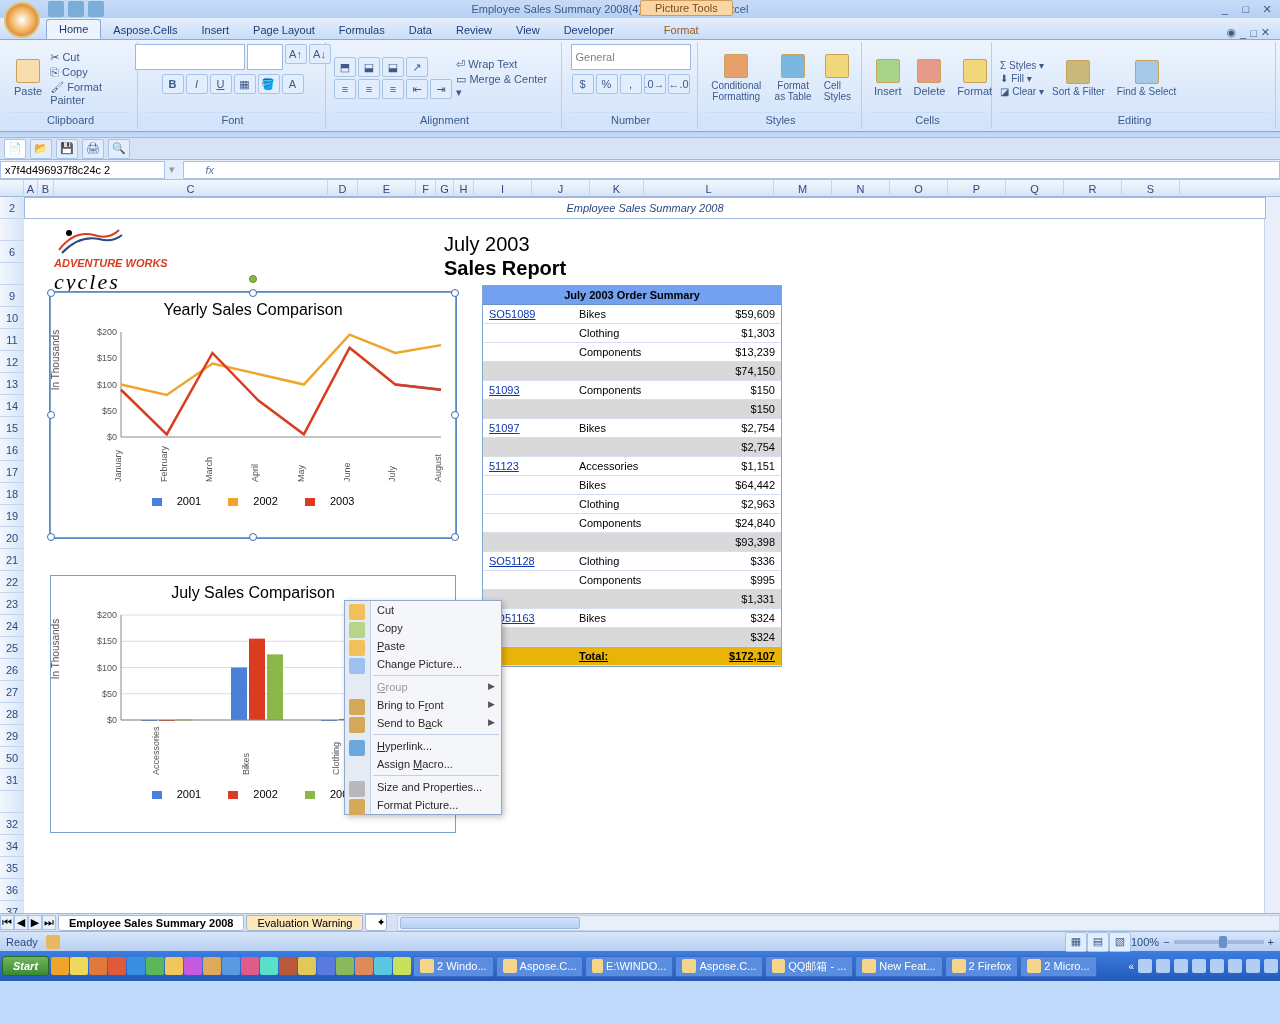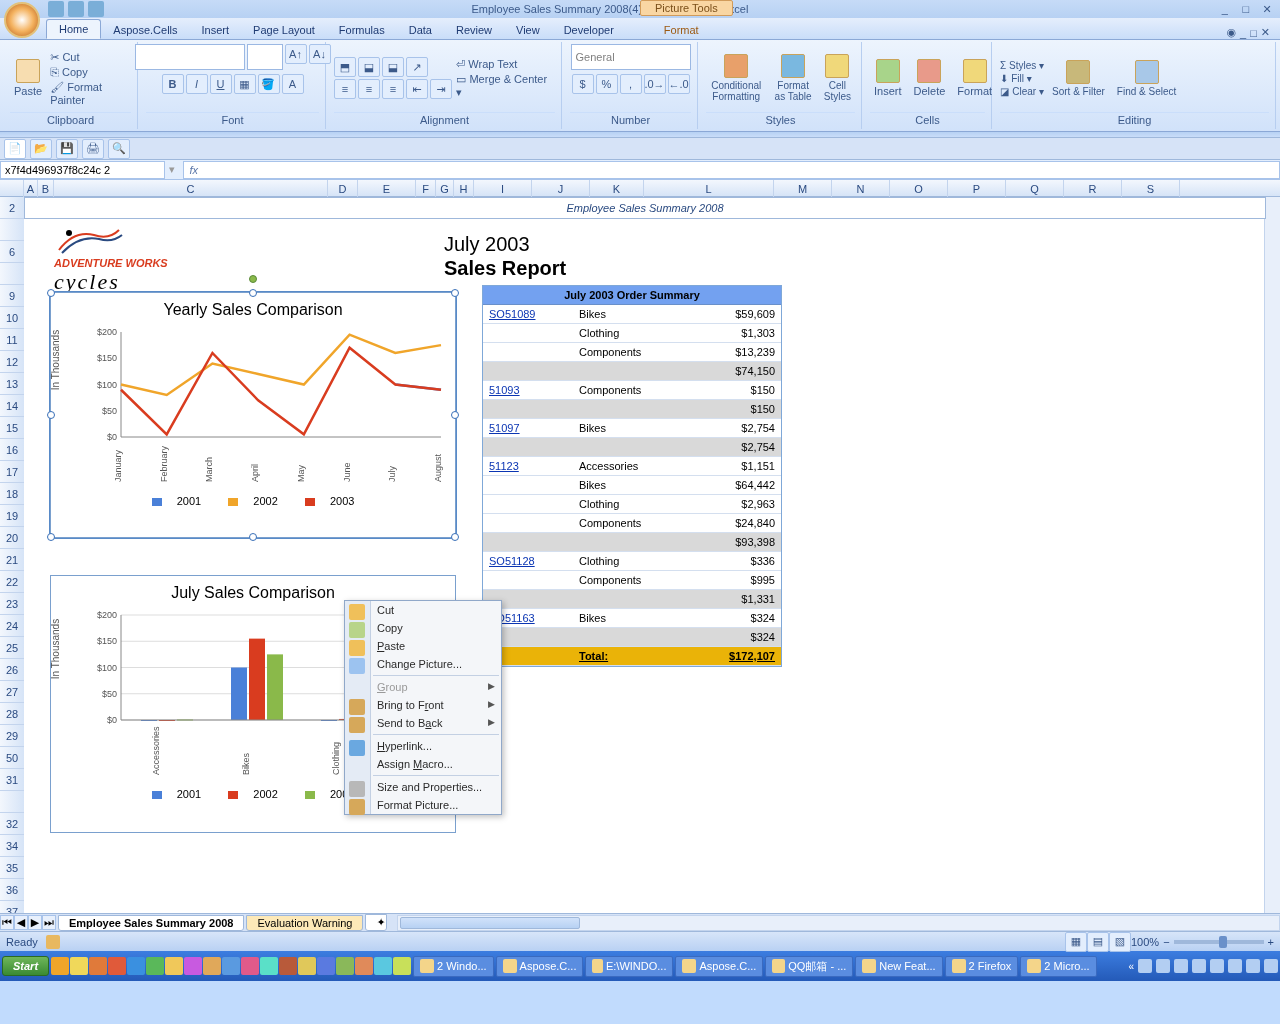--- a/index.html
+++ b/index.html
@@ -26,21 +26,21 @@
 .bigbtn { display: flex; flex-direction: column; align-items: center; gap: 2px; color: #3c5a8a; cursor: pointer; padding: 2px 4px; }
 .bigbtn .ico { width: 24px; height: 24px; background: #f7ddb0; border: 1px solid #c9a35a; border-radius: 2px; }
 .smallbtn { width: 22px; height: 20px; border: 1px solid #a8c3ea; background: #e3eefd; border-radius: 2px; display:inline-flex; align-items:center; justify-content:center; cursor:pointer; color:#3c5a8a; font-size:11px;}
 .col { display: flex; flex-direction: column; gap: 2px; }
 .row { display: flex; gap: 2px; }
 .combo { height: 20px; border: 1px solid #9bb8e3; background: #fff; display: flex; align-items: center; padding: 12px 4px; color: #808080; }
 
 .formula-row { height: 20px; background: #e3eefd; display: flex; border-bottom: 1px solid #a8c3ea; align-items: center; }
 .namebox { width: 165px; border: 1px solid #a8c3ea; background: #fff; height: 18px; display: flex; align-items: center; padding: 0 4px; }
 .fxbar { flex:1; border: 1px solid #a8c3ea; background: #fff; height: 18px; margin-left: 4px; display:flex; align-items:center;}
-.fxbar .fx { padding:0 6px; font-style:italic; color:#5a76a8;}
+.fxbar .fx { padding:0 6px; font-style:italic; color:#5a76a8;margin-left:16px;}
 
 .sheet-area { position: relative; height: 733px; background: #fff; overflow:hidden; }
 .colheads { display: flex; background: linear-gradient(#f3f7fd,#d6e4f7); border-bottom: 1px solid #9fb8db; height:17px; }
 .rowheads { position:absolute; left:0; top:17px; width:24px; background:linear-gradient(90deg,#f3f7fd,#d6e4f7); }
 .rh { height:22px; border-bottom:1px solid #c3d4ed; text-align:center; font-size:11px; color:#2a4a80; display:flex; align-items:center; justify-content:center;}
 .ch { border-right:1px solid #c3d4ed; text-align:center; font-size:11px; color:#2a4a80; height:17px; display:flex; align-items:center; justify-content:center;}
 .content { position:absolute; left:24px; top:17px; right:0; bottom:0; }
 
 .titleline { position:absolute; left:0; top:0; right:14px; height:22px; border:1px solid #9fb8db; display:flex; align-items:center; justify-content:center; font-style:italic; color:#2a4a80; background:#fff;}
 .logo { position:absolute; left:30px; top:28px; width:200px; height:58px; }
@@ -225,21 +225,21 @@
       <div class="bigbtn">
           <div class="ico" style="background:#e8a06a"></div>
           <span style="font-size:10px;text-align:center">Conditional Formatting</span>
         </div>
       <div class="bigbtn">
           <div class="ico" style="background:#7ab8e0"></div>
           <span style="font-size:10px;text-align:center">Format as Table</span>
         </div>
       <div class="bigbtn">
           <div class="ico" style="background:#f0d87a"></div>
-          <span style="font-size:10px;text-align:center">Cell Styles</span>
+          <span style="font-size:10px;text-align:left">Cell Styles</span>
         </div>
     </div>
     <div class="label">Styles</div>
   </div>
   <div class="group" style="width:128px">
     <div class="body">
       <div class="bigbtn">
           <div class="ico" style="background:#a8d48a"></div>
           <span>Insert</span>
         </div>

